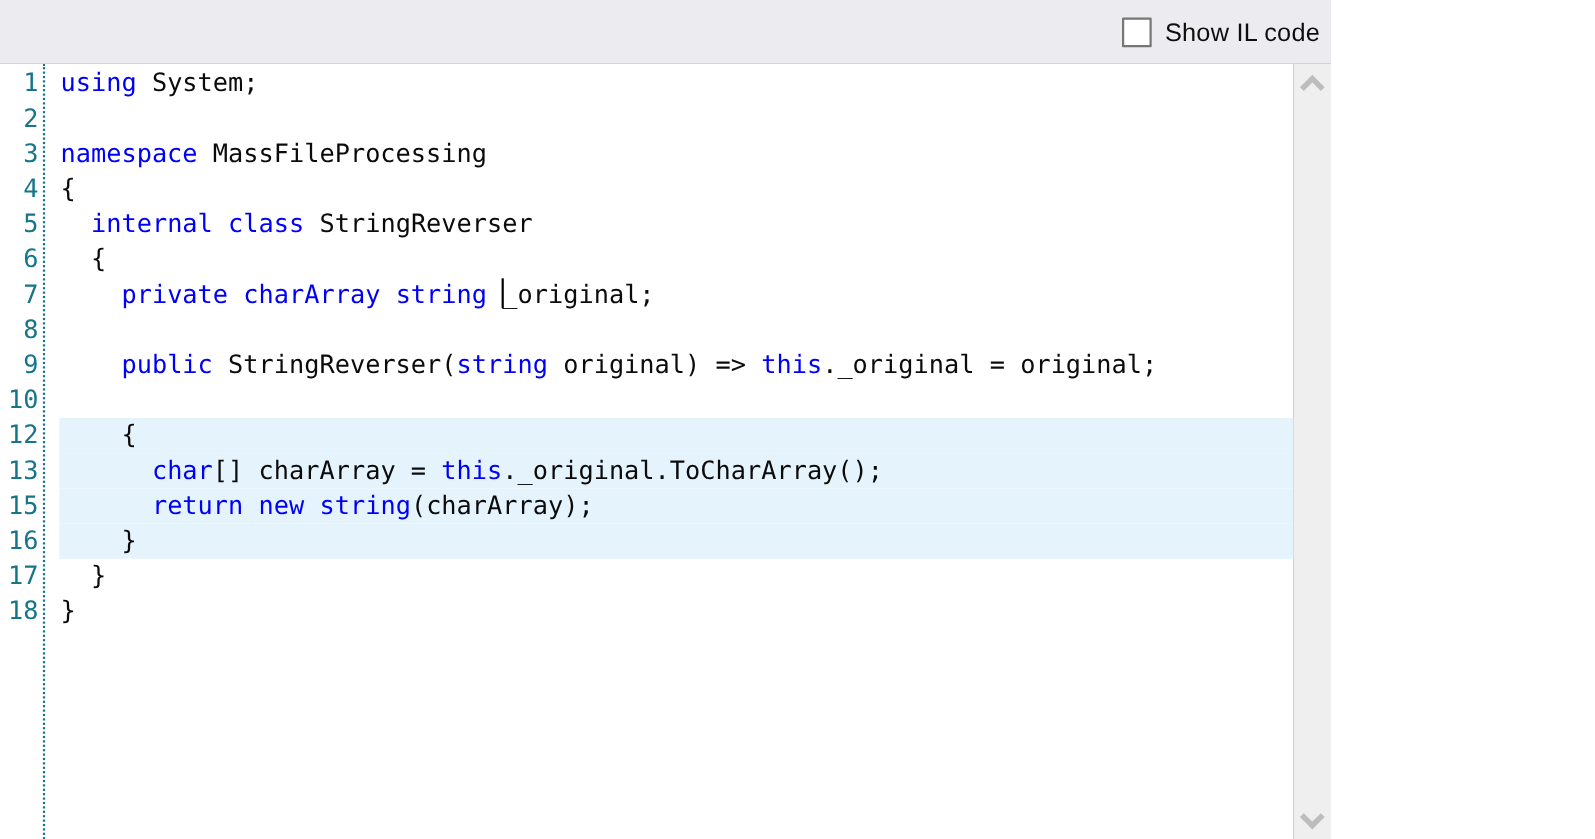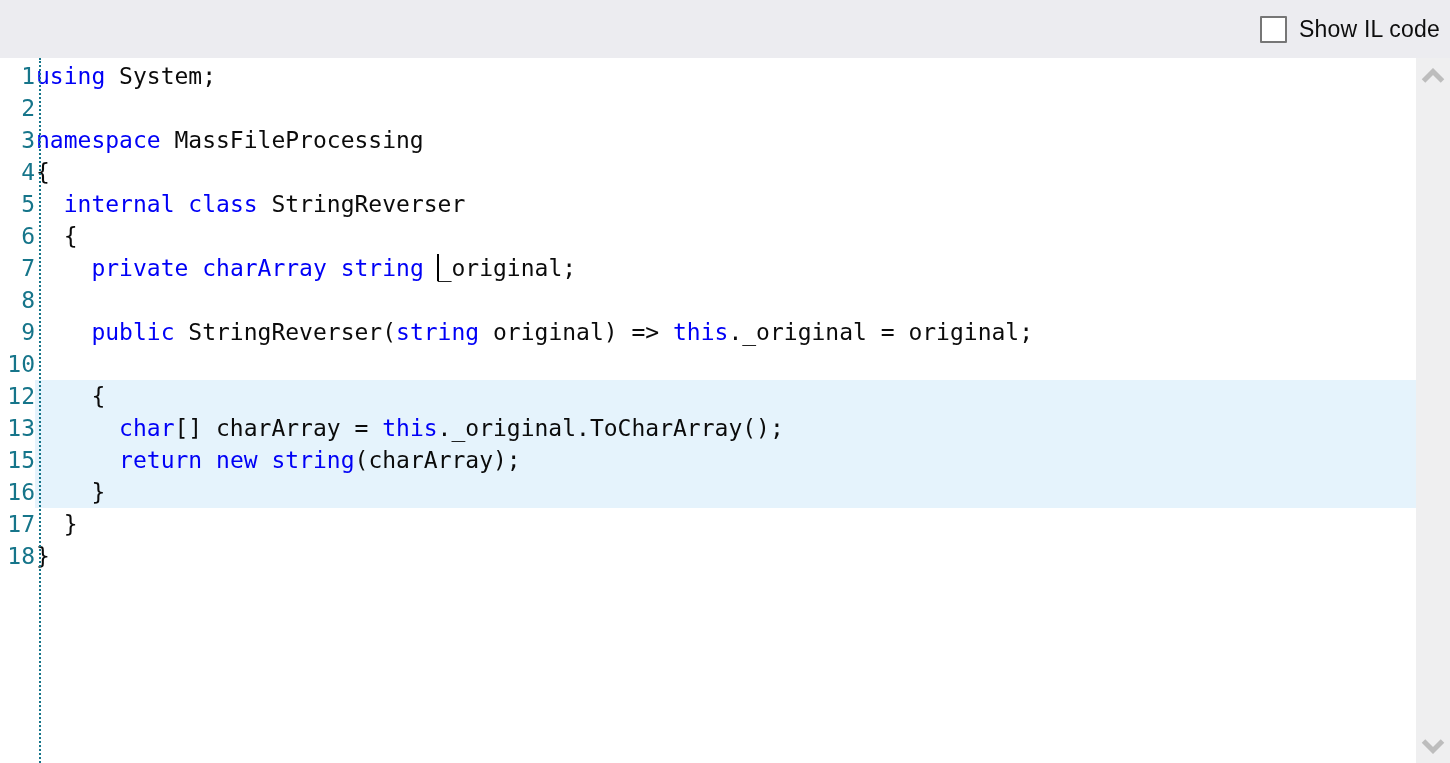--- a/index.html
+++ b/index.html
@@ -2,21 +2,21 @@
 <html style="--keyword: #0000F6; --plain: #0B0B0B; --line-number: #16758A; --highlight-bg: #E5F3FC; --topbar-bg: #ECECF0; --scrollbar-track: #EFEFF0; --scrollbar-arrow: #BDBDBD;"><head>
 <meta charset="utf-8">
 <style>
   html, body { margin: 0; padding: 0; }
   body {
     width: 1450px; height: 763px; overflow: hidden;
     background: #ffffff;
     font-family: "Liberation Sans", sans-serif;
   }
   #app {
-    position: relative; width: 1450px; height: 763px; overflow: hidden;
+    position: relative; width: 1210px; height: 763px; overflow: hidden;
     background: #6d28d9;
   }
 
   
   .topbar {
     position: absolute; left: 0; top: 0; width: 100%; height: 58px;
     background: var(--topbar-bg, #ECECF0);
     display: flex; align-items: center; justify-content: flex-end;
     box-sizing: border-box; padding-right: 10px; gap: 12px;
     z-index: 5;
@@ -51,21 +51,21 @@
     border-left: 2px dotted var(--line-number, #16758A);
     z-index: 3; pointer-events: none;
   }
   .code-lines { position: absolute; left: 0; top: 2px; right: 0; }
   .line { display: flex; height: 32px; line-height: 32px; }
   .ln {
     flex: 0 0 35px; width: 35px; text-align: right;
     color: var(--line-number, #16758A); user-select: none;
   }
   .line-body {
-    flex: 1; padding-left: 1px;
+    flex: 1; margin-left: 19px; padding-left: 1px;
     white-space: pre; color: var(--plain, #0B0B0B);
   }
   .line-body.hl { background: var(--highlight-bg, #E5F3FC); }
   .kw { color: var(--keyword, #0000F6); }
   .pl { color: var(--plain, #0B0B0B); }
   .caret {
     display: inline-block; width: 2px; height: 27px;
     background: #000; vertical-align: -5px; margin: 0 -1px;
   }
 

